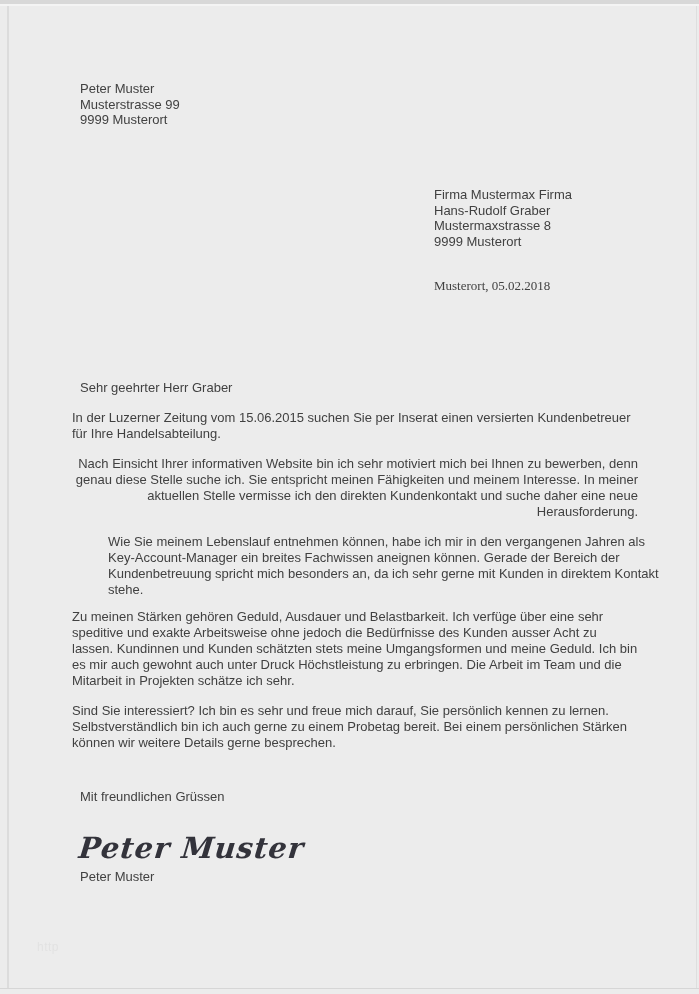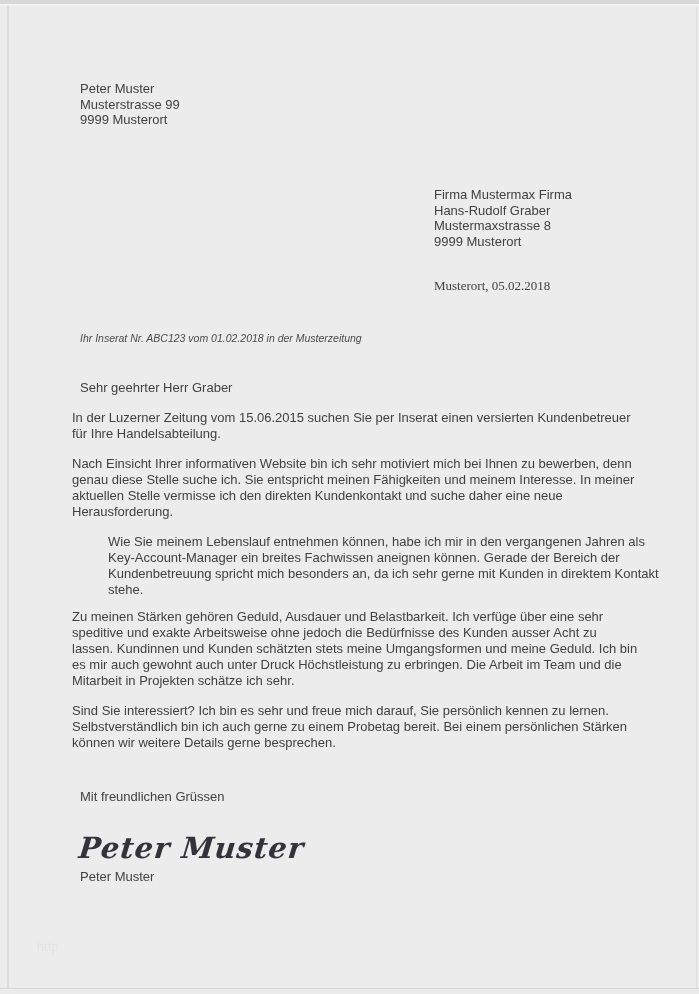--- a/index.html
+++ b/index.html
@@ -44,21 +44,21 @@
   }
   #subject-ref {
     font-size: 10.5px; font-style: italic; color: #4a4a4a;
     line-height: 13px; margin-top: 3px;
   }
 
   #salutation { left: 80px; top: 380px; width: 565px; }
 
   .para { position: absolute; left: 72px; width: 566px; font-size: 13px; line-height: 16px; margin: 0; }
   #para-0 { top: 410px; }
-  #para-1 { top: 456px; }
+  #para-1 { top: 456px; text-align: right; }
   #para-2 { top: 534px; margin-left: 36px; }
   #para-3 { top: 609px; }
   #para-4 { top: 703px; }
 
   #closing { left: 80px; top: 789px; white-space: nowrap; }
 
   #signature-script {
     position: absolute; left: 79px; top: 831px;
     font-family: "DejaVu Serif", serif;
     font-style: italic; font-weight: bold;
@@ -91,21 +91,20 @@
 <div id="recipient" class="block">
   <div class="addr-line">Firma Mustermax Firma</div>
   <div class="addr-line">Hans-Rudolf Graber</div>
   <div class="addr-line">Mustermaxstrasse 8</div>
   <div class="addr-line">9999 Musterort</div>
 </div>
 
 <div id="dateline" class="block">Musterort, 05.02.2018</div>
 
 <div id="subject-block" class="block">
-  <div id="subject-ref">Ihr Inserat Nr. ABC123 vom 01.02.2018 in der Musterzeitung</div>
 </div>
 
 <div id="salutation" class="block">Sehr geehrter Herr Graber</div>
 
 <p id="para-0" class="para">In der Luzerner Zeitung vom 15.06.2015 suchen Sie per Inserat einen versierten Kundenbetreuer für Ihre Handelsabteilung.</p>
 <p id="para-1" class="para">Nach Einsicht Ihrer informativen Website bin ich sehr motiviert mich bei Ihnen zu bewerben, denn genau diese Stelle suche ich. Sie entspricht meinen Fähigkeiten und meinem Interesse. In meiner aktuellen Stelle vermisse ich den direkten Kundenkontakt und suche daher eine neue Herausforderung.</p>
 <p id="para-2" class="para">Wie Sie meinem Lebenslauf entnehmen können, habe ich mir in den vergangenen Jahren als Key-Account-Manager ein breites Fachwissen aneignen können. Gerade der Bereich der Kundenbetreuung spricht mich besonders an, da ich sehr gerne mit Kunden in direktem Kontakt stehe.</p>
 <p id="para-3" class="para">Zu meinen Stärken gehören Geduld, Ausdauer und Belastbarkeit. Ich verfüge über eine sehr speditive und exakte Arbeitsweise ohne jedoch die Bedürfnisse des Kunden ausser Acht zu lassen. Kundinnen und Kunden schätzten stets meine Umgangsformen und meine Geduld. Ich bin es mir auch gewohnt auch unter Druck Höchstleistung zu erbringen. Die Arbeit im Team und die Mitarbeit in Projekten schätze ich sehr.</p>
 <p id="para-4" class="para">Sind Sie interessiert? Ich bin es sehr und freue mich darauf, Sie persönlich kennen zu lernen. Selbstverständlich bin ich auch gerne zu einem Probetag bereit. Bei einem persönlichen Stärken können wir weitere Details gerne besprechen.</p>
 

